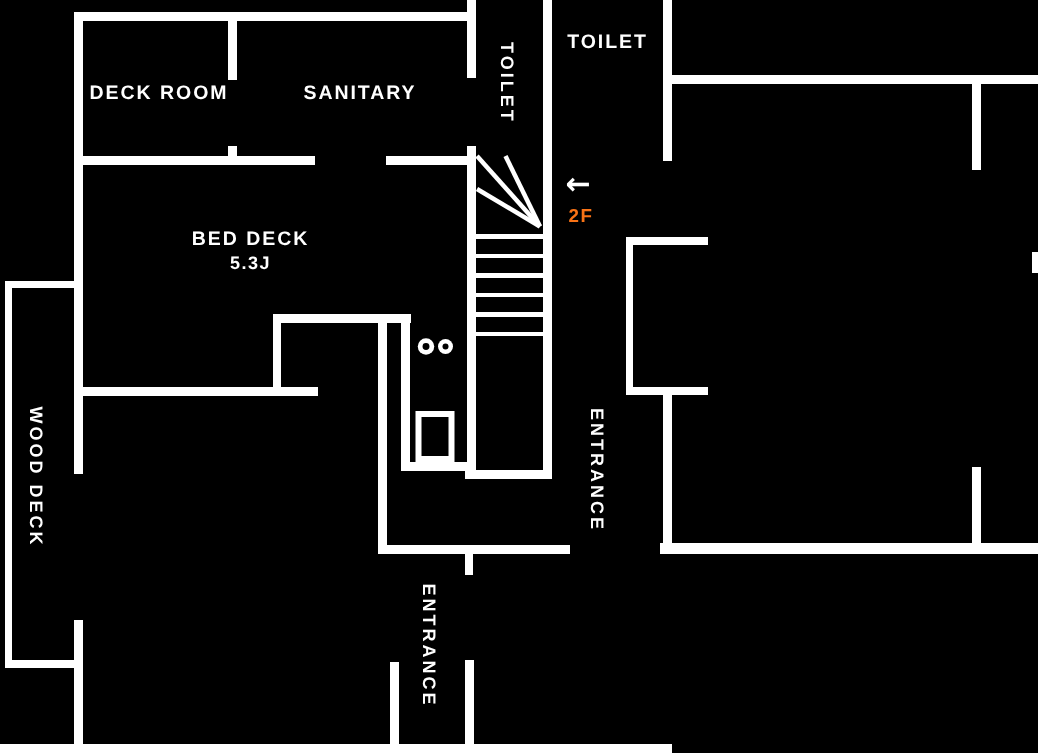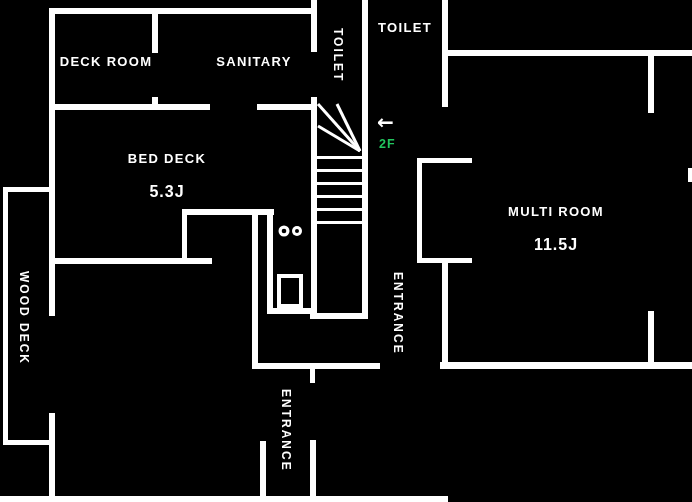--- a/index.html
+++ b/index.html
@@ -2,25 +2,25 @@
 <html><head>
 <meta charset="utf-8">
 <style>
   html,body{margin:0;padding:0;background:#000;}
   #plan{position:relative;width:692px;height:502px;background:#000;overflow:hidden;
         font-family:"Liberation Sans",sans-serif;}
   #walls{position:absolute;left:0;top:0;}
   .lbl{position:absolute;color:#fff;font-weight:bold;font-size:13px;line-height:13px;
        letter-spacing:1.3px;text-align:center;white-space:nowrap;
        font-family:"Liberation Sans",sans-serif;}
-  .sub{font-size:16px;letter-spacing:1px;margin-top:20px;}
+  .sub{font-size:12px;letter-spacing:1px;margin-top:4px;}
   .vlbl{writing-mode:vertical-rl;font-size:12px;letter-spacing:2px;line-height:16px;}
   .arrow{position:absolute;color:#fff;font-weight:bold;font-size:20px;line-height:20px;
          font-family:"DejaVu Sans","Liberation Sans",sans-serif;}
-  .fl{position:absolute;color:#22c55e;font-weight:bold;font-size:12.5px;letter-spacing:1px;}
+  .fl{position:absolute;color:#f97316;font-weight:bold;font-size:12.5px;letter-spacing:1px;}
 </style>
 </head>
 <body>
 
 <div id="plan">
 
   <svg id="walls" width="692" height="502" viewBox="0 0 692 502">
     <g fill="#ffffff" shape-rendering="crispEdges">
 
       <rect x="49" y="8" width="268" height="6"></rect>
@@ -83,35 +83,31 @@
         <circle cx="284" cy="231" r="2.3" fill="#000000"></circle>
         <circle cx="297" cy="231" r="5" fill="#ffffff"></circle>
         <circle cx="297" cy="231" r="2" fill="#000000"></circle>
       </g>
       <rect x="279" y="276" width="22" height="30" fill="none" stroke="#ffffff" stroke-width="4"></rect>
     </g>
   </svg>
 
   <div class="lbl" style="left:56px;top:55px;width:100px;">DECK ROOM</div>
 
-  <div class="lbl" style="left:204px;top:55px;width:100px;">SANITARY</div>
+  <div class="lbl" style="left:190px;top:55px;width:100px;">SANITARY</div>
 
   <div class="lbl vlbl" style="left:330px;top:25px;height:60px;">TOILET</div>
 
   <div class="lbl" style="left:367px;top:21px;width:76px;">TOILET</div>
 
   <div class="lbl" style="left:117px;top:152px;width:100px;">
     <div>BED DECK</div>
     <div class="sub">5.3J</div>
   </div>
 
-  <div class="lbl" style="left:496px;top:205px;width:120px;">
-    <div>MULTI ROOM</div>
-    <div class="sub">11.5J</div>
-  </div>
 
   <div class="lbl" style="left:72px;top:360px;width:160px;">
   </div>
 
   <div class="lbl vlbl" style="left:16px;top:270px;height:96px;">WOOD DECK</div>
 
   <div class="lbl vlbl" style="left:390px;top:269px;height:88px;">ENTRANCE</div>
 
   <div class="lbl vlbl" style="left:278px;top:388px;height:84px;">ENTRANCE</div>
 

